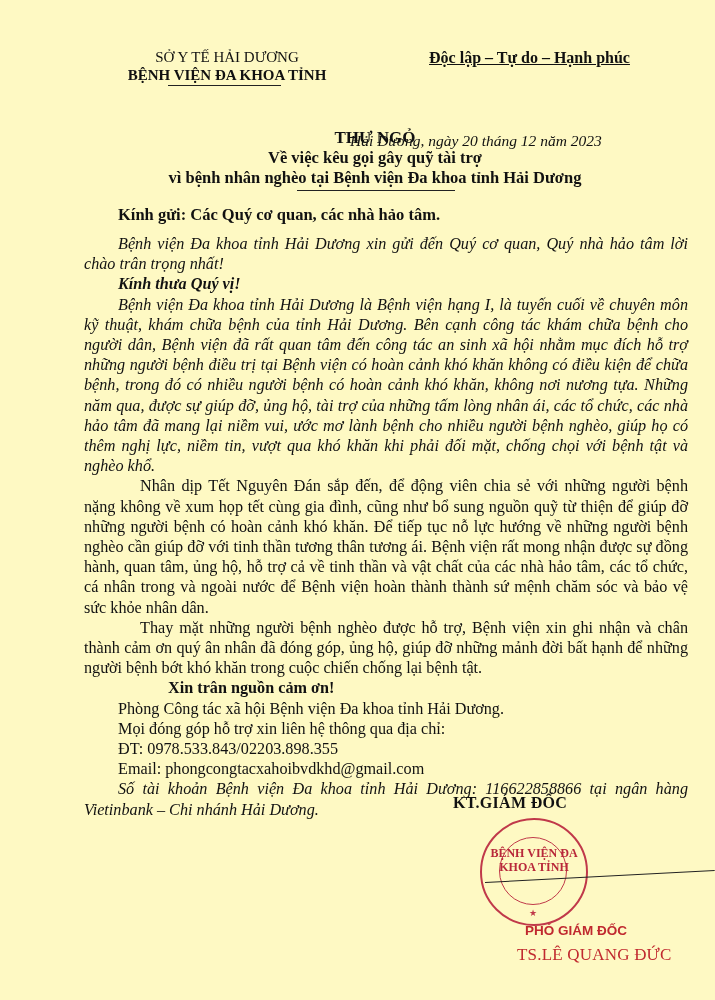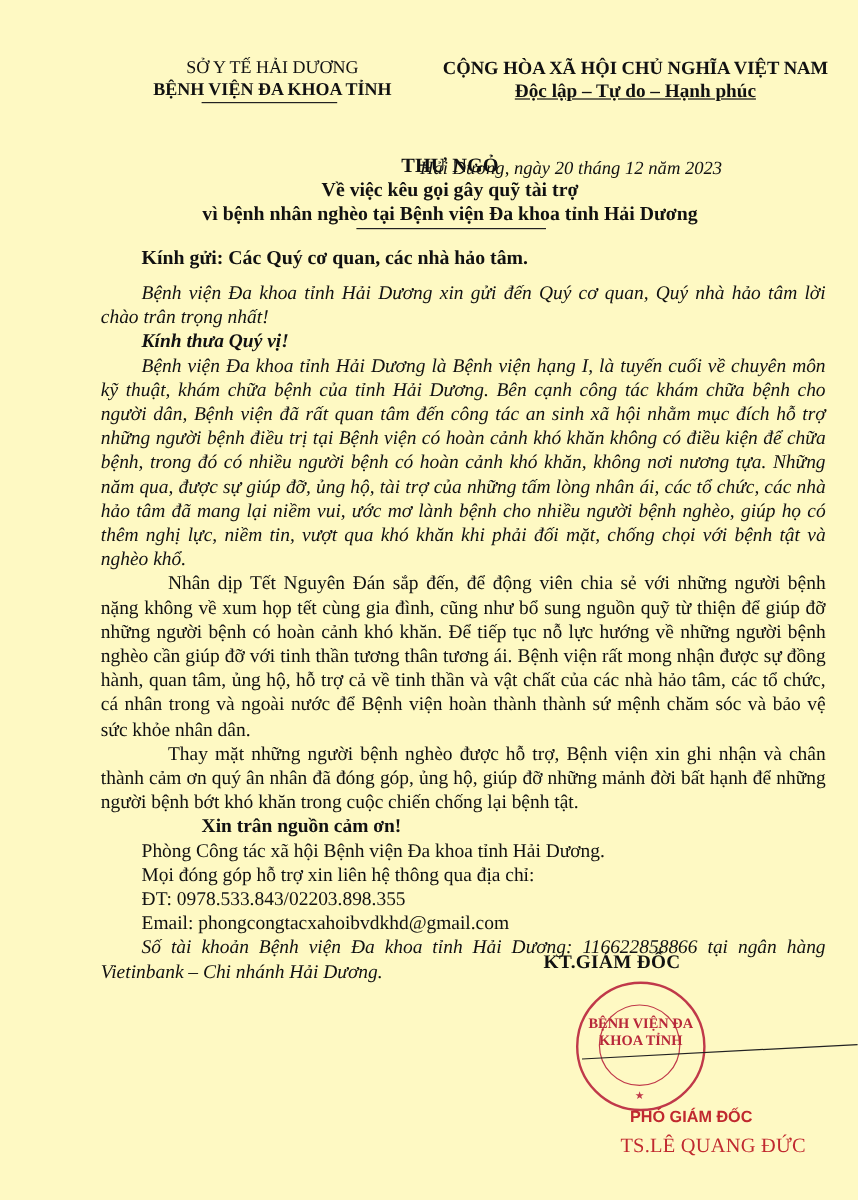--- a/index.html
+++ b/index.html
@@ -38,21 +38,20 @@
 
 <div class="page">
 
   <div class="hdr-left">
     <div>SỞ Y TẾ HẢI DƯƠNG</div>
     <div class="l2">BỆNH VIỆN ĐA KHOA TỈNH</div>
     <div class="ul"></div>
   </div>
 
   <div class="hdr-right">
-    <div>CỘNG HÒA XÃ HỘI CHỦ NGHĨA VIỆT NAM</div>
     <div class="motto">Độc lập – Tự do – Hạnh phúc</div>
   </div>
 
   <div class="date">Hải Dương, ngày 20 tháng 12 năm 2023</div>
 
   <div class="title">
     <div class="t1">THƯ NGỎ</div>
     <div>Về việc kêu gọi gây quỹ tài trợ</div>
     <div>vì bệnh nhân nghèo tại Bệnh viện Đa khoa tỉnh Hải Dương</div>
   </div>

